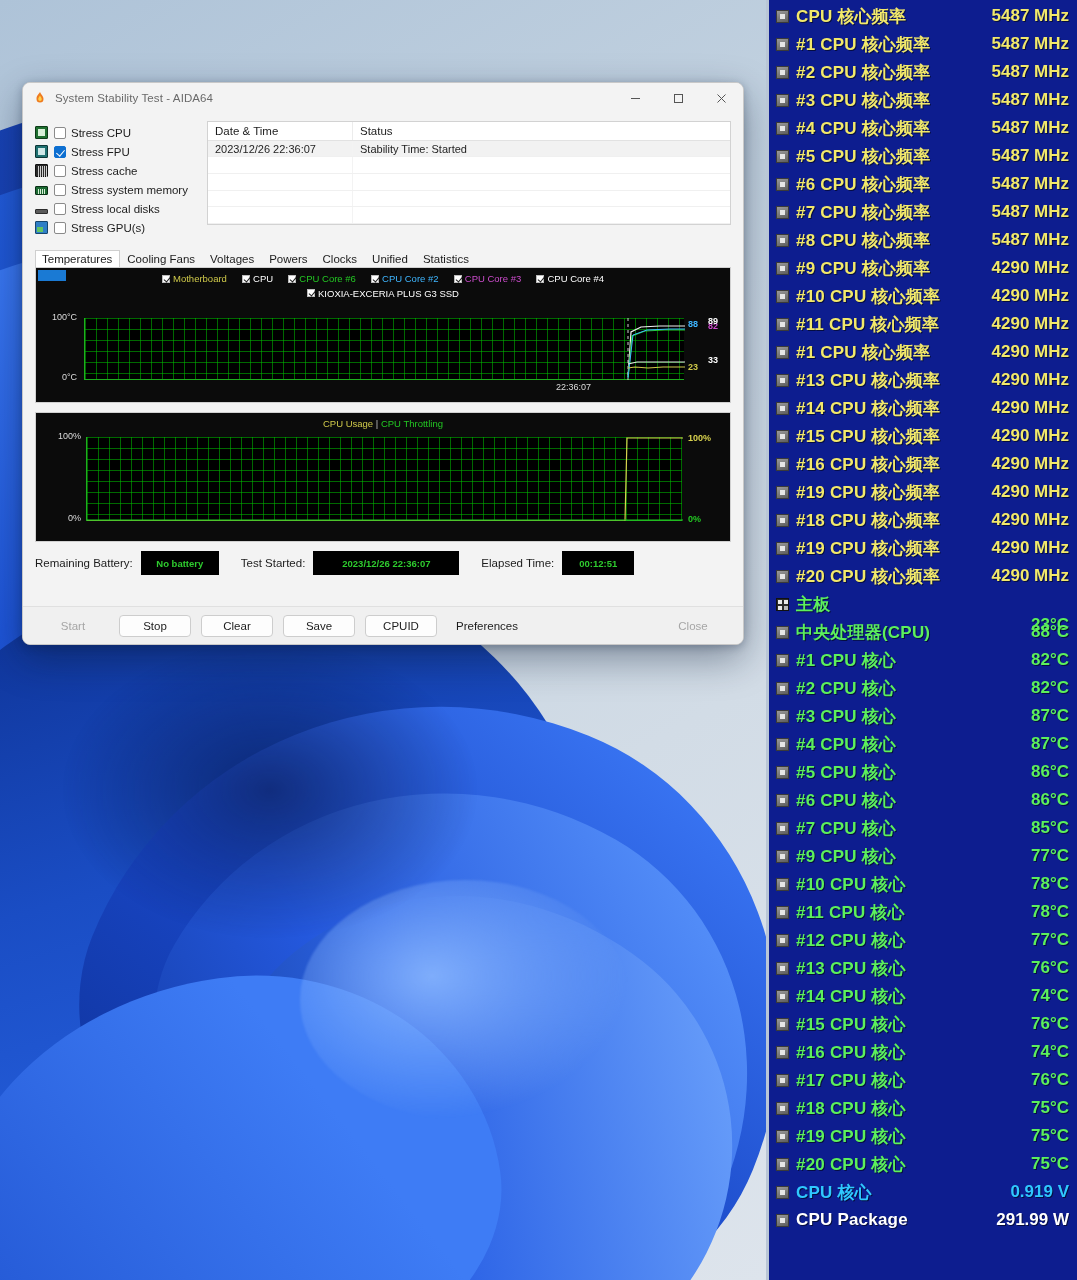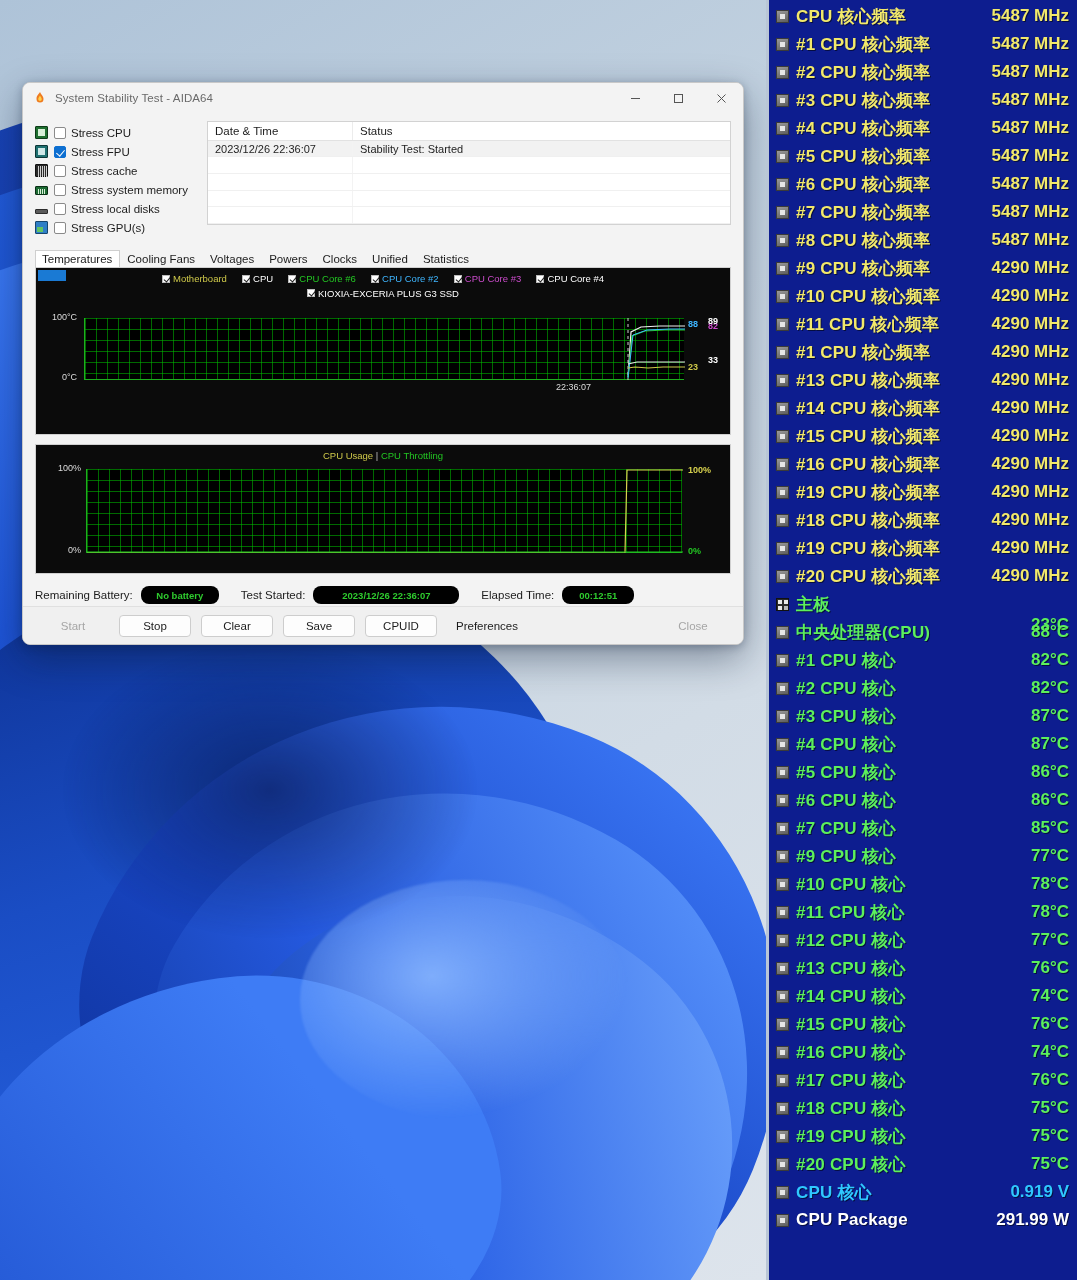--- a/index.html
+++ b/index.html
@@ -93,21 +93,21 @@
   }
   .tab.active {
     background: #fff; border-color: #cfcfcf; border-bottom: 1px solid #fff;
     position: relative; top: 1px;
   }
 
   
   .graph-panel {
     background: #0b0b0b; border: 1px solid #d0d0d0; position: relative; overflow: hidden;
   }
-  #graph1 { height: 168px; margin-top: 0; }
+  #graph1 { height: 136px; margin-top: 0; }
   #graph2 { height: 130px; margin-top: 9px; }
   .legend-row { text-align: center; padding-top: 4px; line-height: 13px; }
   .lgitem { display: inline-flex; align-items: center; margin: 0 6px; font-size: 9.5px; }
   .lgcb {
     width: 8px; height: 8px; background: #fff; border: 1px solid #bbb; margin-right: 3px;
     position: relative; flex: none;
   }
   .lgcb:after {
     content: ""; position: absolute; left: 2px; top: 0px; width: 3px; height: 5px;
     border-right: 1.3px solid #1c1c1c; border-bottom: 1.3px solid #1c1c1c;
@@ -126,22 +126,22 @@
   .vlabel { position: absolute; font-size: 9px; font-weight: bold; }
   .gtitle { position: absolute; width: 100%; text-align: center; font-size: 9.5px; top: 5px; }
   .scrollthumb {
     position: absolute; left: 2px; top: 2px; width: 28px; height: 11px; background: #1a7ad4;
   }
 
   
   #status-strip { display: flex; align-items: center; margin-top: 10px; height: 22px; }
   .slabel { font-size: 11.5px; color: #1c1c1c; margin-right: 8px; }
   .sbox {
-    background: #000; height: 18px; display: flex; align-items: center; justify-content: center;
-    font-size: 9.5px; font-weight: bold; margin-right: 22px; padding: 0 8px; border-radius: 8px;
+    background: #000; height: 24px; display: flex; align-items: center; justify-content: center;
+    font-size: 9.5px; font-weight: bold; margin-right: 22px; padding: 0 8px;
   }
 
   
   #btnbar {
     position: absolute; left: 0; bottom: 0; width: 100%; height: 38px;
     background: #f0f0f0; border-top: 1px solid #e0e0e0;
     display: flex; align-items: center; padding: 0 14px;
   }
   .btn {
     height: 22px; min-width: 72px; padding: 0 8px; font-size: 11.5px; color: #1c1c1c;
@@ -302,21 +302,21 @@
         </div>
       </div>
 
       <div id="log-table">
         <div id="log-head">
           <div class="lh c1">Date &amp; Time</div>
           <div class="lh c2">Status</div>
         </div>
         <div class="log-row sel">
           <div class="lc c1">2023/12/26 22:36:07</div>
-          <div class="lc c2">Stability Test: Started</div>
+          <div class="lc c2">Stability Time: Started</div>
         </div>
         <div class="log-row">
             <div class="lc c1"></div>
             <div class="lc c2"></div>
           </div>
         <div class="log-row">
             <div class="lc c1"></div>
             <div class="lc c2"></div>
           </div>
         <div class="log-row">

